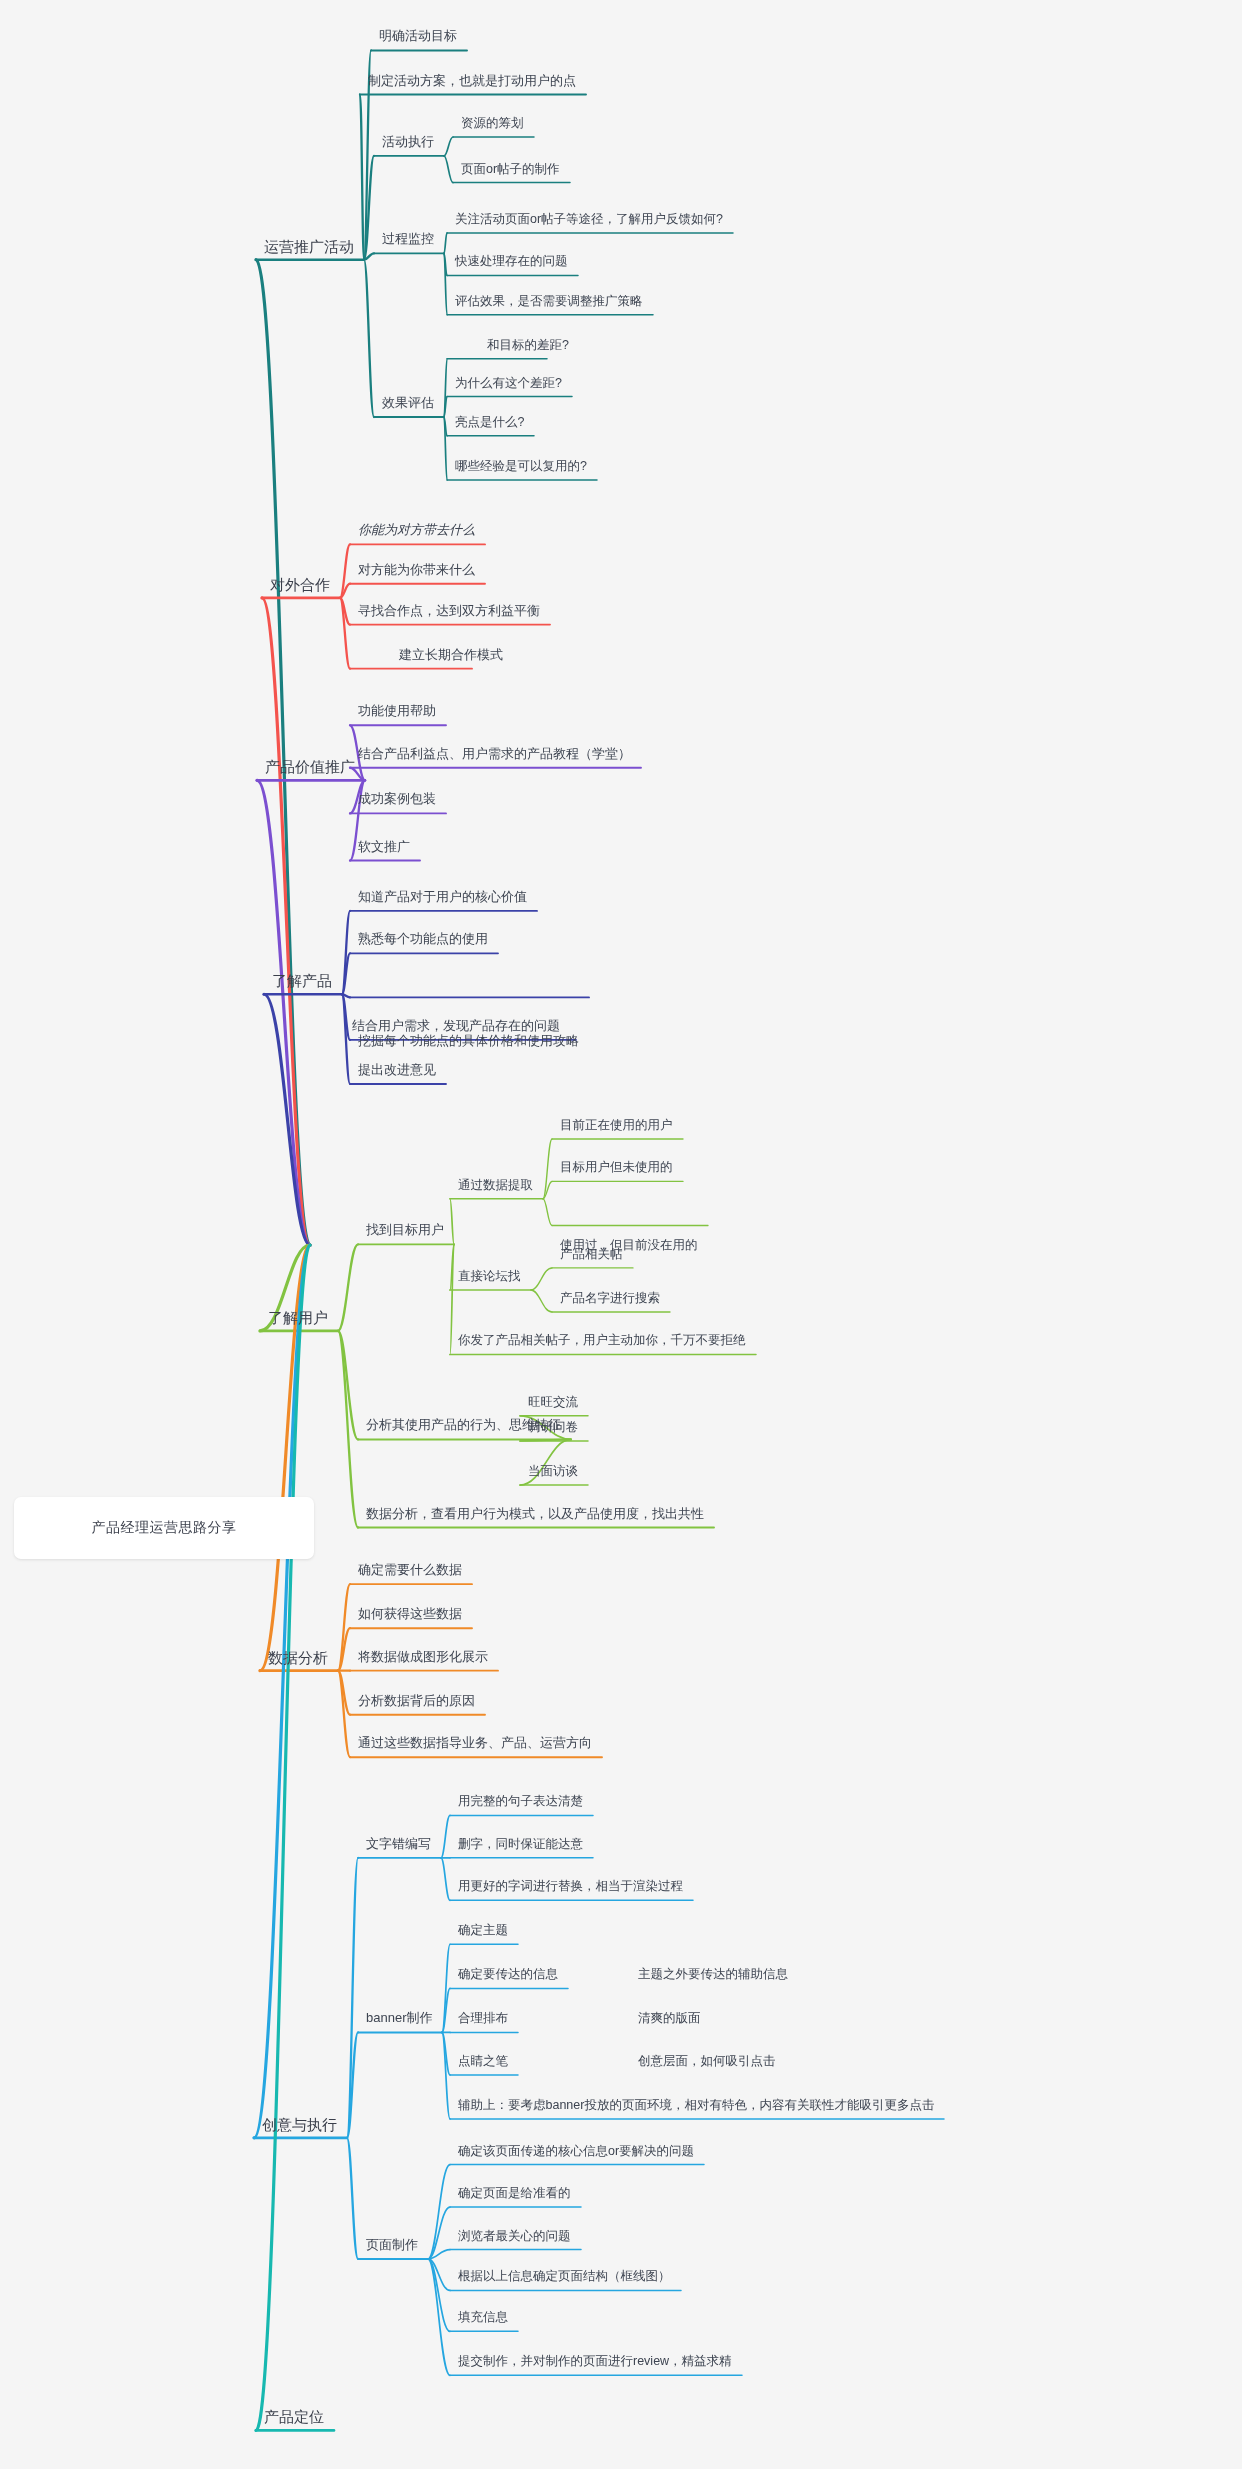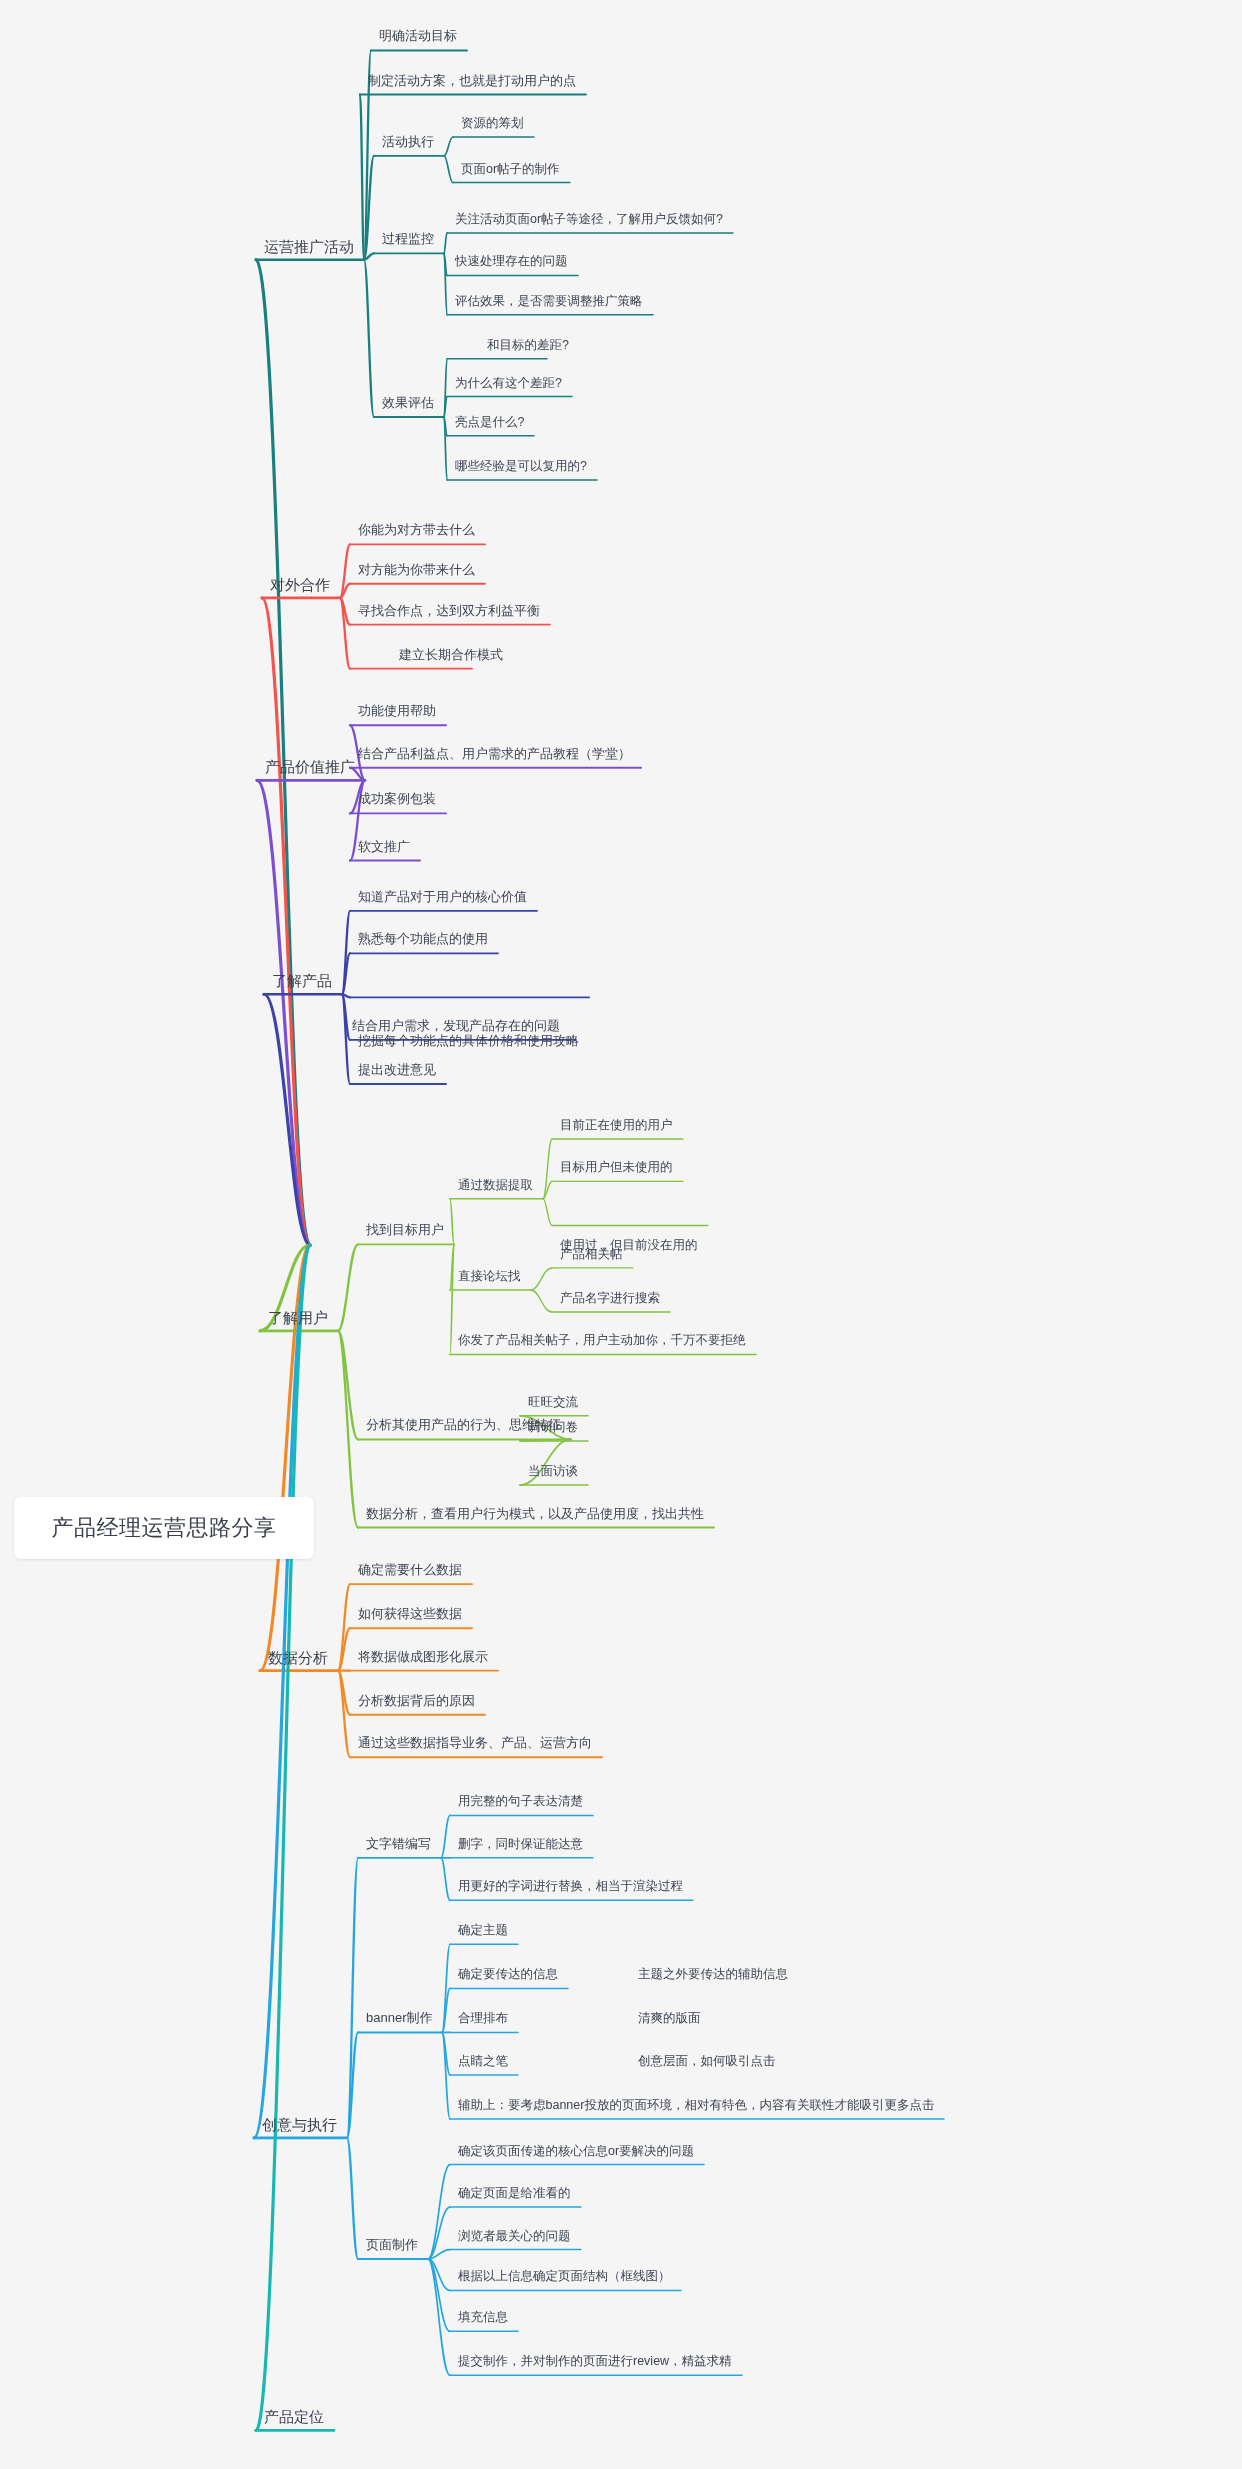--- a/index.html
+++ b/index.html
@@ -6,21 +6,21 @@
   body{font-family:"Liberation Sans","DejaVu Sans",sans-serif;}
   #canvas{position:relative;width:1242px;height:2469px;background:#f5f5f5;overflow:hidden;}
   #links{position:absolute;left:0;top:0;width:1242px;height:2469px;}
   .node{position:absolute;color:#3d4451;white-space:nowrap;line-height:1.1;}
   .node.lvl1{font-size:15px;color:#3a3f4b;}
   .node.lvl2{font-size:13px;color:#3d4451;}
   .node.lvl3{font-size:12.5px;color:#3d4451;}
   .root{position:absolute;background:#ffffff;border-radius:7px;
         box-shadow:0 1px 3px rgba(0,0,0,.10);
         display:flex;align-items:center;justify-content:center;
-        font-size:22px;color:#3a3f4b;letter-spacing:.5px;}
+        font-size:14px;color:#3a3f4b;letter-spacing:.5px;}
 </style>
 </head>
 <body>
 
 <div id="canvas">
   <svg id="links" viewBox="0 0 1242 2469" preserveAspectRatio="none">
       <path d="M310,1245 C287.32,1245 280.3,259.68 256,259.68" fill="none" stroke="#1a7f7f" stroke-width="3.2" stroke-linecap="round" stroke-linejoin="round"></path>
       <path d="M256,259.68 L364,259.68" fill="none" stroke="#1a7f7f" stroke-width="2.6" stroke-linecap="round"></path>
       <path d="M364,259.68 C366.94,259.68 367.85,50.471 371,50.471" fill="none" stroke="#1a7f7f" stroke-width="2.3" stroke-linecap="round" stroke-linejoin="round"></path>
       <path d="M371,50.471 L467,50.471" fill="none" stroke="#1a7f7f" stroke-width="1.9" stroke-linecap="round"></path>
@@ -175,21 +175,21 @@
     <div class="node lvl2" style="left: 382px; top: 232.388px;">过程监控</div>
     <div class="node lvl3" style="left: 455px; top: 212.939px;">关注活动页面or帖子等途径，了解用户反馈如何?</div>
     <div class="node lvl3" style="left: 455px; top: 255.41px;">快速处理存在的问题</div>
     <div class="node lvl3" style="left: 455px; top: 294.735px; text-align: right;">评估效果，是否需要调整推广策略</div>
     <div class="node lvl2" style="left: 382px; top: 395.98px;">效果评估</div>
     <div class="node lvl3" style="left: 455px; top: 338.779px; margin-left: 32px;">和目标的差距?</div>
     <div class="node lvl3" style="left: 455px; top: 376.531px;">为什么有这个差距?</div>
     <div class="node lvl3" style="left: 455px; top: 415.856px;">亮点是什么?</div>
     <div class="node lvl3" style="left: 455px; top: 459.9px;">哪些经验是可以复用的?</div>
     <div class="node lvl1" style="left: 270px; top: 576.875px;">对外合作</div>
-    <div class="node lvl2" style="left: 358px; top: 523.393px;">你能为对方带去什么</div>
+    <div class="node lvl2" style="left: 358px; top: 523.393px; font-style: italic;">你能为对方带去什么</div>
     <div class="node lvl2" style="left: 358px; top: 562.718px;">对方能为你带来什么</div>
     <div class="node lvl2" style="left: 358px; top: 603.616px;">寻找合作点，达到双方利益平衡</div>
     <div class="node lvl2" style="left: 358px; top: 647.66px; margin-left: 41px;">建立长期合作模式</div>
     <div class="node lvl1" style="left: 265px; top: 759.343px;">产品价值推广</div>
     <div class="node lvl2" style="left: 358px; top: 704.288px;">功能使用帮助</div>
     <div class="node lvl2" style="left: 358px; top: 746.759px;">结合产品利益点、用户需求的产品教程（学堂）</div>
     <div class="node lvl2" style="left: 358px; top: 792.376px;">成功案例包装</div>
     <div class="node lvl2" style="left: 358px; top: 839.566px;">软文推广</div>
     <div class="node lvl1" style="left: 272px; top: 973.271px;">了解产品</div>
     <div class="node lvl2" style="left: 358px; top: 889.902px;">知道产品对于用户的核心价值</div>

